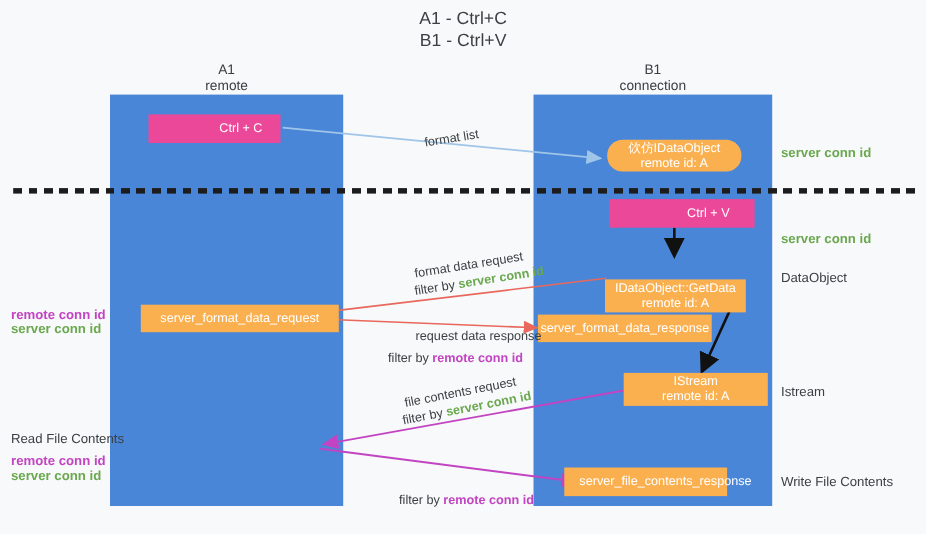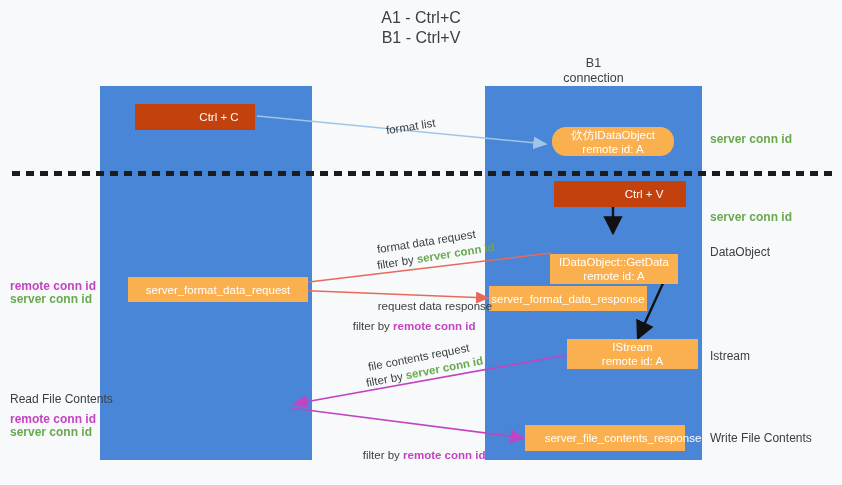--- a/index.html
+++ b/index.html
@@ -71,21 +71,21 @@
     display: flex;
     flex-direction: column;
     align-items: center;
     justify-content: center;
     color: #ffffff;
     font-size: 11.5px;
     line-height: 14px;
     text-align: center;
     white-space: pre;
   }
-  .box.green { background: #c2410c; padding-left: 48px; }
+  .box.green { background: #ec4899; padding-left: 48px; }
   .box.orange { background: #fbb050; }
   .box .l2 { display: block; }
 
   
   .side-label {
     position: absolute;
     font-size: 12px;
     line-height: 15px;
     white-space: pre;
   }
@@ -117,20 +117,22 @@
 <body>
 
 <div id="diagram">
 
   <div id="title-block">A1 - Ctrl+C
 B1 - Ctrl+V</div>
 
   <div class="lane" id="lane-a1"></div>
   <div class="lane" id="lane-b1"></div>
 
+  <div class="col-header" id="header-a1">A1
+remote</div>
   <div class="col-header" id="header-b1">B1
 connection</div>
 
   <svg id="arrows" viewBox="0 0 842 485">
     <defs>
       <marker id="ah-blue" markerWidth="9" markerHeight="8" refX="8" refY="4" orient="auto">
         <path d="M0,0 L9,4 L0,8 Z" fill="#9fc5e8"></path>
       </marker>
       <marker id="ah-red" markerWidth="9" markerHeight="8" refX="8" refY="4" orient="auto">
         <path d="M0,0 L9,4 L0,8 Z" fill="#e8685d"></path>
@@ -183,21 +185,21 @@
   <div class="box orange" style="left:489px; top:286px; width:158px; height:25px;">
     <span>server_format_data_response</span>
   </div>
 
   <div class="box orange" style="left:567px; top:339px; width:131px; height:30px;">
     <span>IStream</span>
     <span class="l2">remote id: A</span>
   </div>
 
 
-  <div class="box orange" style="left:525px; top:425px; width:160px; height:26px;padding-left:36px;">
+  <div class="box orange" style="left:513px; top:425px; width:148px; height:26px;padding-left:36px;">
     <span>server_file_contents_response</span>
   </div>
 
   <div id="divider"></div>
 
   <div class="side-label green-txt" style="left:710px; top:132px;">server conn id</div>
 
   <div class="side-label green-txt" style="left:710px; top:210px;">server conn id</div>
 
   <div class="side-label plain-txt" style="left:710px; top:245px;">DataObject</div>

